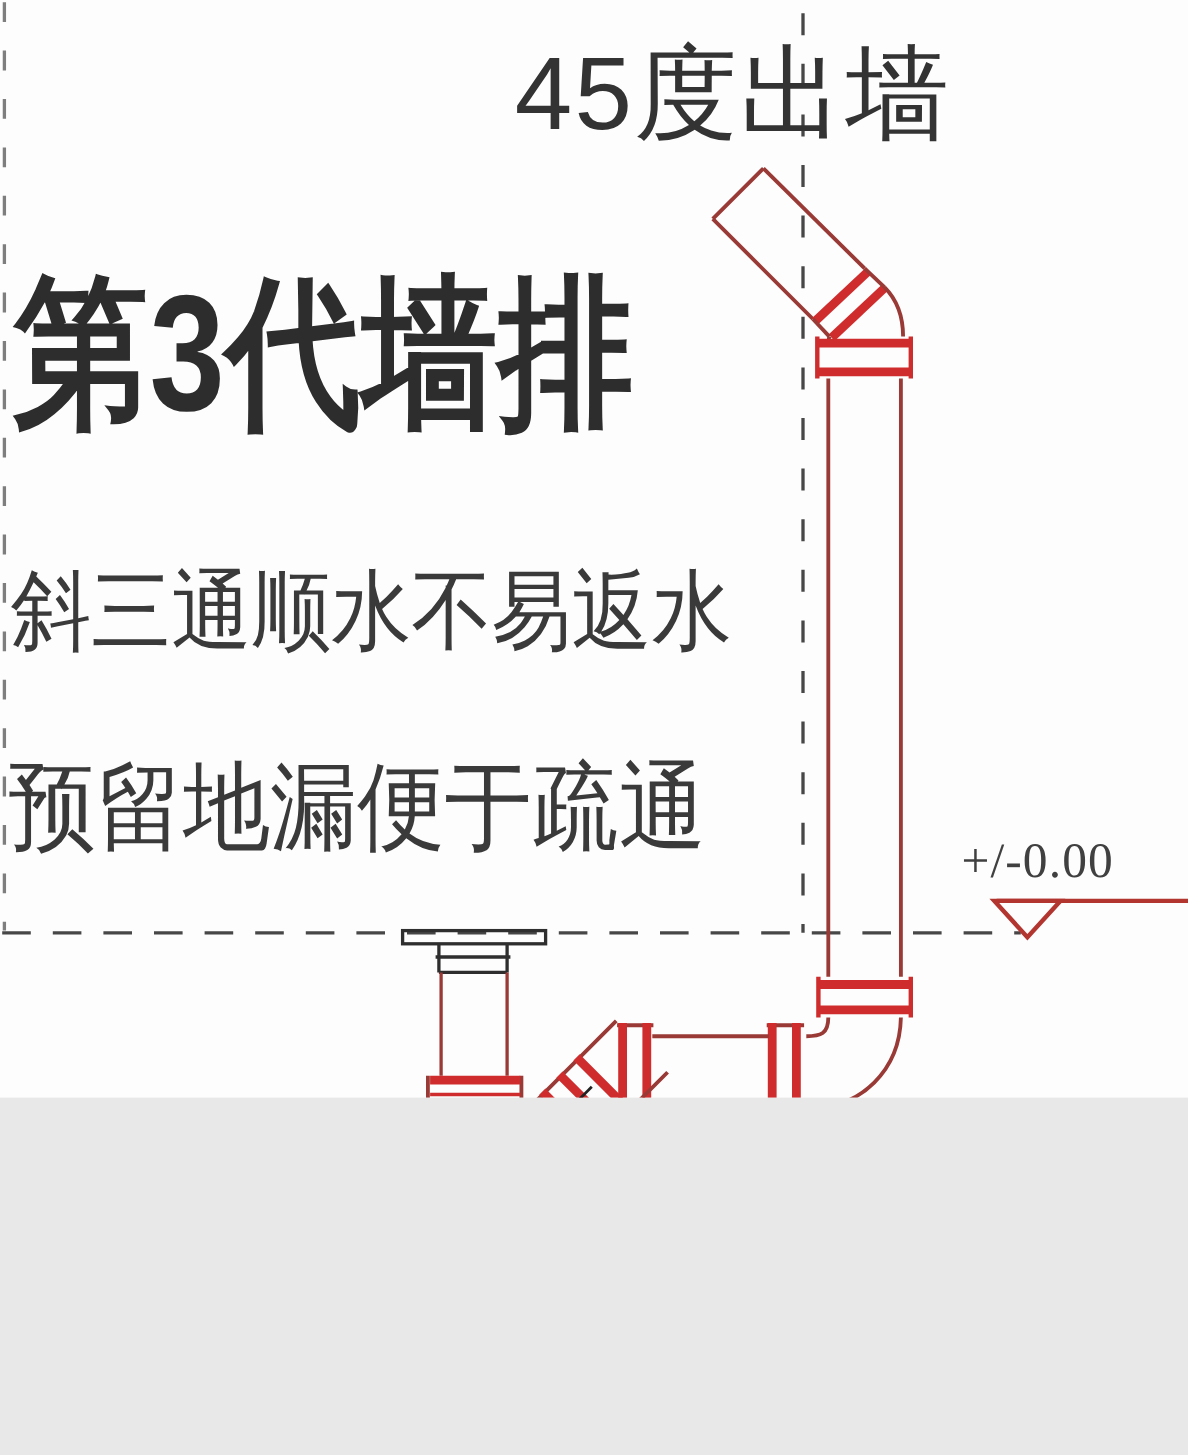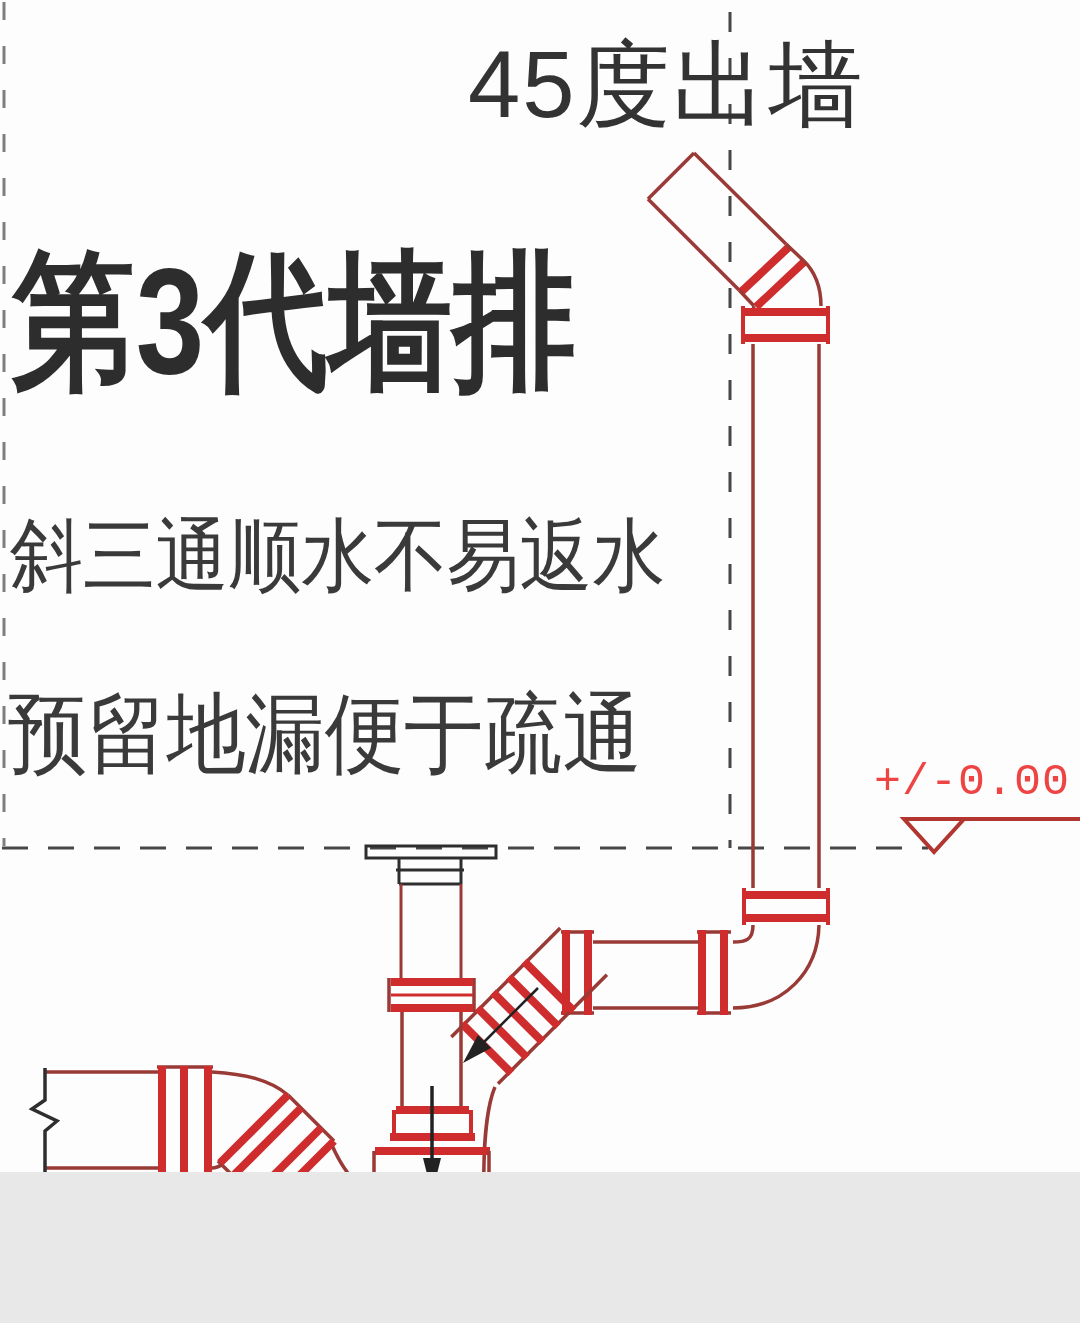--- a/index.html
+++ b/index.html
@@ -1,28 +1,28 @@
 <!DOCTYPE html>
 <html style="--bg: #fdfdfd; --text-color: #333333; --pipe-outline: #9a3a36; --pipe-band: #cf2d2d; --drain-black: #2e2e2e; --dash-color: #474747; --elevation-red: #b23530;"><head>
 <meta charset="utf-8">
 <style>
   :root{
     --bg:#fdfdfd; --text-color:#333333; --pipe-outline:#9a3a36; --pipe-band:#cf2d2d;
     --drain-black:#2e2e2e; --dash-color:#474747; --elevation-red:#b23530;
   }
   html,body{margin:0;padding:0;}
   body{background:#e8e8e8;font-family:"Liberation Sans",sans-serif;}
-  #stage{position:relative;width:1080px;height:1172px;background:var(--bg);overflow:hidden;margin:0 auto;}
+  #stage{position:relative;width:1080px;height:998px;background:var(--bg);overflow:hidden;margin:0 auto;}
   #linework{position:absolute;left:0;top:0;}
   .txt{position:absolute;color:var(--text-color);white-space:nowrap;line-height:1;}
   .banner{left:468px;top:38px;font-size:94px;letter-spacing:2px;font-weight:400;}
   .headline{left:12px;top:246px;font-size:150px;font-weight:900;transform:scaleX(0.82);transform-origin:left top;color:#2d2d2d;letter-spacing:1px;}
   .note1{left:10px;top:516px;font-size:80px;transform:scaleX(0.91);transform-origin:left top;color:#3a3a3a;}
   .note2{left:8px;top:690px;font-size:88px;transform:scaleX(0.90);transform-origin:left top;color:#3a3a3a;}
-  .elev{left:874px;top:760px;font-size:45px;font-family:Liberation Mono, monospace;color:#ef4444;letter-spacing:1px;}
+  .elev{left:874px;top:760px;font-size:45px;font-family:Liberation Serif, serif;color:#404040;letter-spacing:1px;}
   
   .po{stroke:var(--pipe-outline);stroke-width:3.5;fill:none;}
   .pb{stroke:var(--pipe-band);stroke-width:8;fill:none;}
   .pb4{stroke:var(--pipe-band);stroke-width:4;fill:none;}
   .pb3{stroke:var(--pipe-band);stroke-width:3;fill:none;}
   .blk{stroke:var(--drain-black);stroke-width:3;fill:none;}
   .dash{stroke:var(--dash-color);stroke-width:3;fill:none;}
   .arrow{stroke:#222;stroke-width:3;fill:none;}
   .arrowhead{fill:#222;stroke:none;}
 </style>

